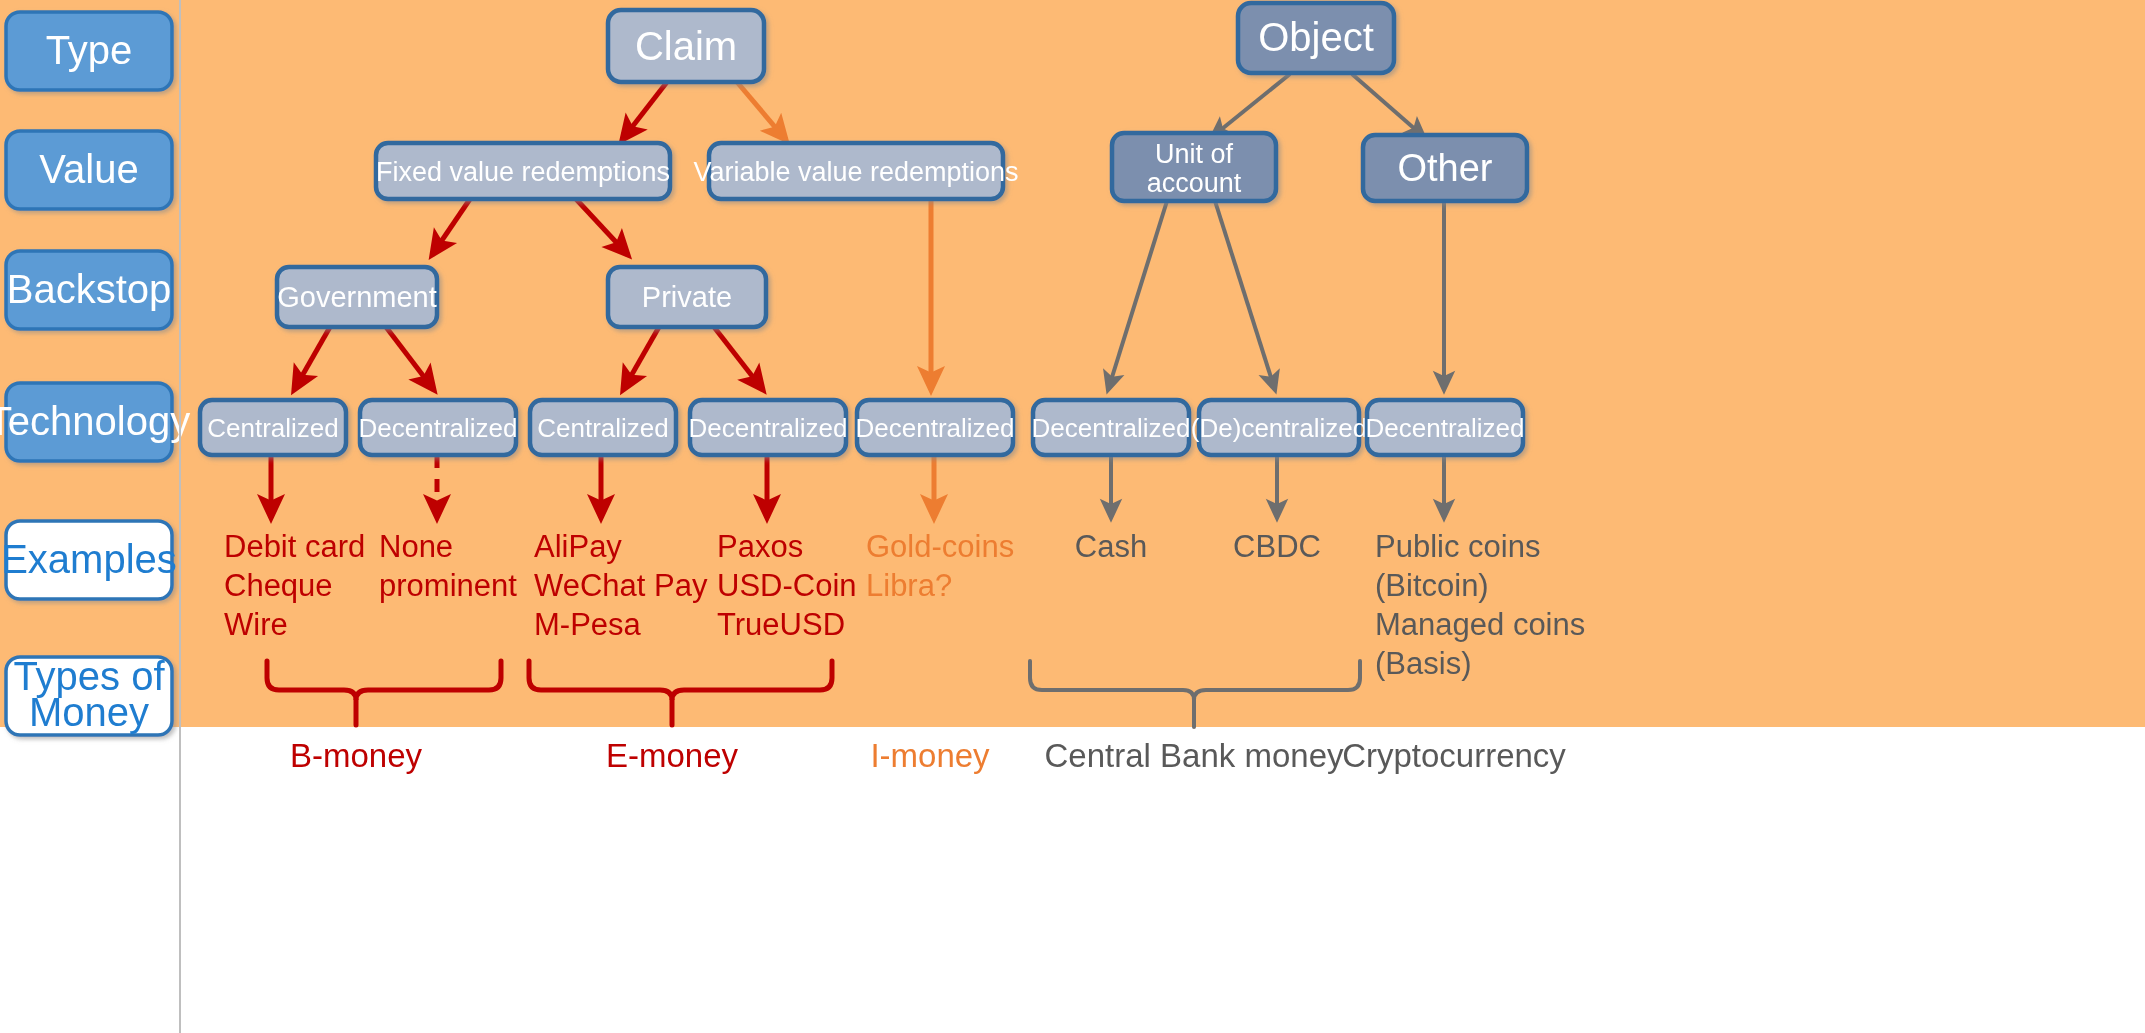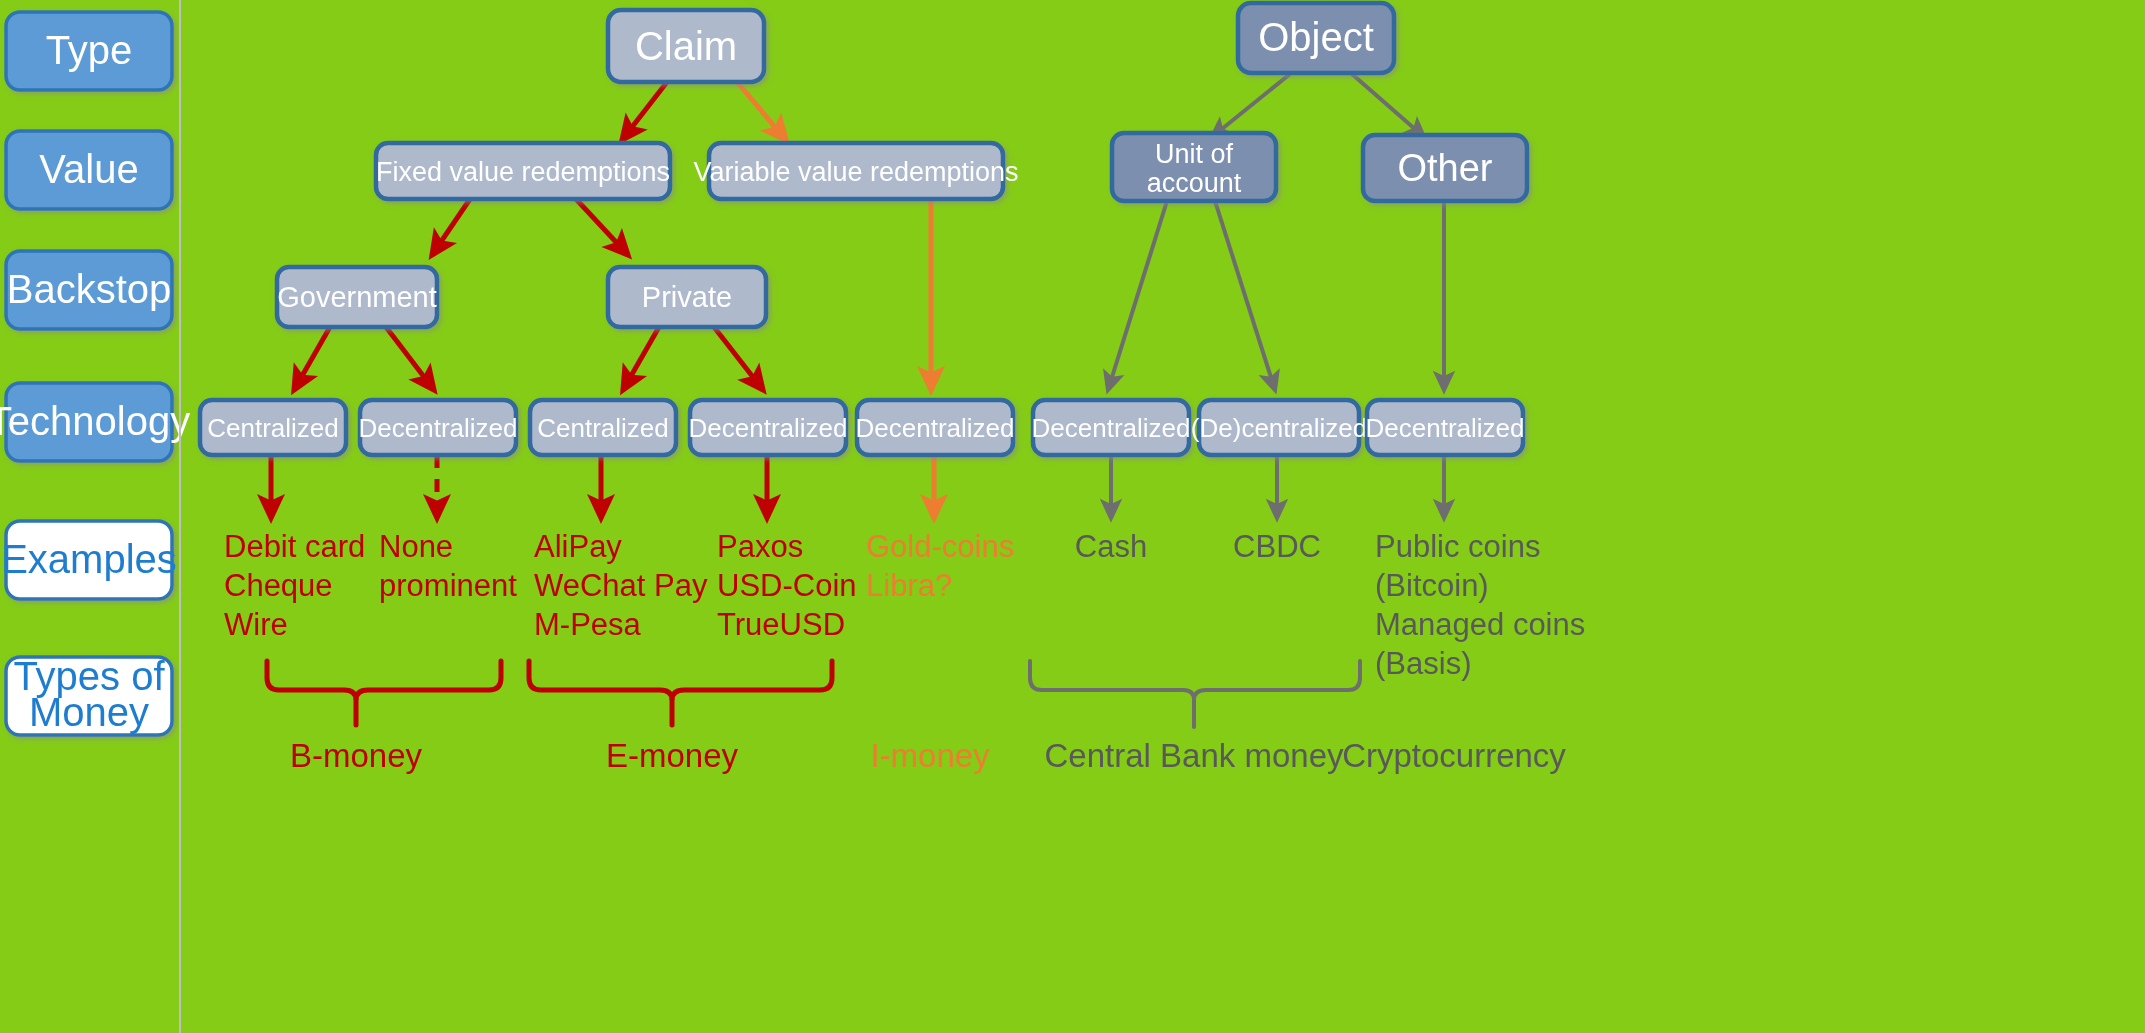--- a/index.html
+++ b/index.html
@@ -1,17 +1,17 @@
 <!DOCTYPE html>
 <html><head>
 <meta charset="utf-8">
 <style>
   html,body{margin:0;padding:0;background:#ffffff;}
   body{width:2145px;height:1033px;font-family:"Liberation Sans",sans-serif;overflow:hidden;}
-  #stage{position:relative;width:2145px;height:1033px;background:#84cc16;text-decoration:underline;}
+  #stage{position:relative;width:2145px;height:727px;background:#fdba74;text-decoration:underline;}
   svg#diagram{position:absolute;left:0;top:0;width:2145px;height:1033px;}
 
   .rowlabel-text{font-family:"Liberation Sans",sans-serif;font-size:40px;}
   .nodetext{font-family:"Liberation Sans",sans-serif;fill:#ffffff;}
   .exampletext{font-family:"Liberation Sans",sans-serif;}
 </style>
 </head>
 <body>
 
 <div id="stage">

